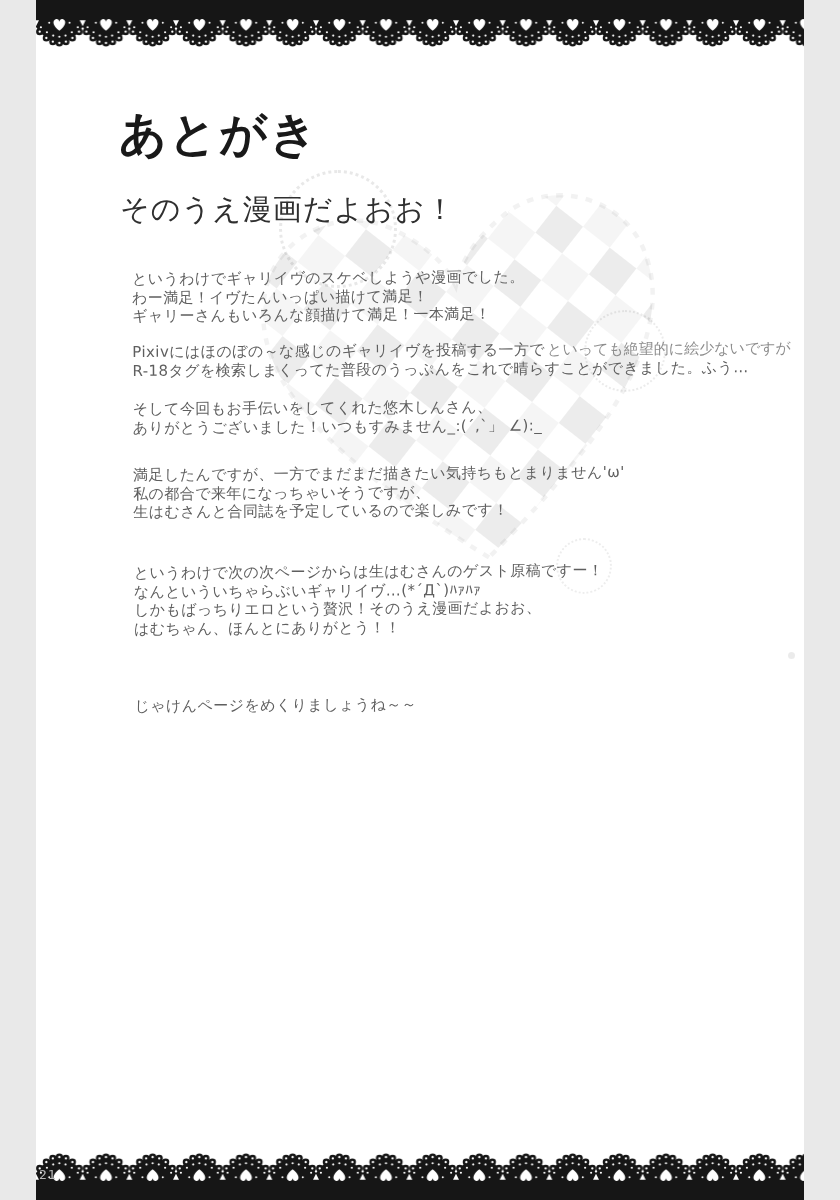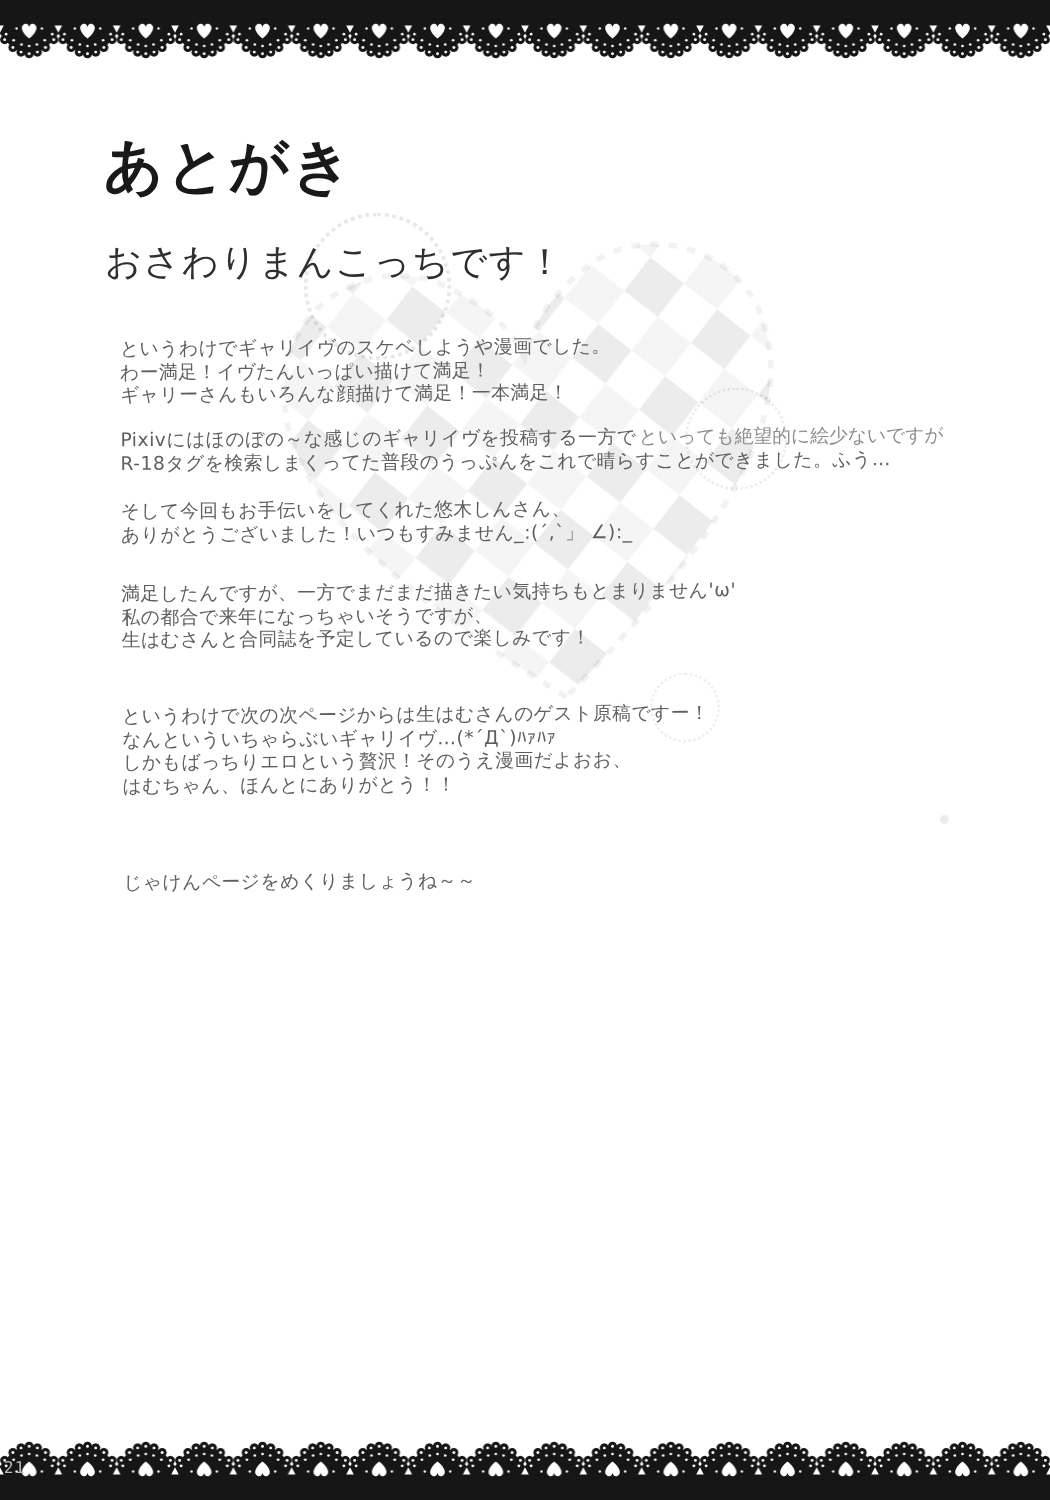--- a/index.html
+++ b/index.html
@@ -1,17 +1,17 @@
 <!DOCTYPE html>
 <html><head>
 <meta charset="utf-8">
 <style>
   html,body{margin:0;padding:0;background:#e9e9e9;}
   .page{
-    position:relative;width:840px;height:1200px;margin:0 auto;
+    position:relative;width:768px;height:1200px;margin:0 auto;
     background:#ffffff;overflow:hidden;
     font-family:"DejaVu Sans",sans-serif;
   }
   
   .lace{position:absolute;left:0;width:840px;height:56px;z-index:3;}
   .lace-top{top:0;}
   .lace-bottom{bottom:0;transform:scaleY(-1);}
   
   .watermark{position:absolute;left:205px;top:152px;width:452px;height:452px;
     transform:rotate(-7deg);z-index:0;}
@@ -110,21 +110,21 @@
       </defs>
       <path d="M50 86 C20 62 3 42 7.5 23.5 C10.5 10 27 4 38 11.5 C44 15.5 48 19.5 50 25.5 C52 19.5 56 15.5 62 11.5 C73 4 89.5 10 92.5 23.5 C97 42 80 62 50 86 Z" fill="url(#argyle)" stroke="#000000" stroke-opacity="0.05" stroke-width="1" stroke-dasharray="1.5 1.8"></path>
     </svg>
   </div>
   <div class="lace-circle circle-1"></div>
   <div class="lace-circle circle-2"></div>
   <div class="lace-circle circle-3"></div>
   <div class="speck"></div>
 
   <h1 class="page-title">あとがき</h1>
-  <div class="page-subtitle">おさわりまんこっちです！</div>
+  <div class="page-subtitle">そのうえ漫画だよおお！</div>
 
   <div class="body-text">
 
     <p class="para para-0">
       <span class="line">というわけでギャリイヴのスケベしようや漫画でした。</span>
       <span class="line">わー満足！イヴたんいっぱい描けて満足！</span>
       <span class="line">ギャリーさんもいろんな顔描けて満足！一本満足！</span>
     </p>
 
     <p class="para para-1">

